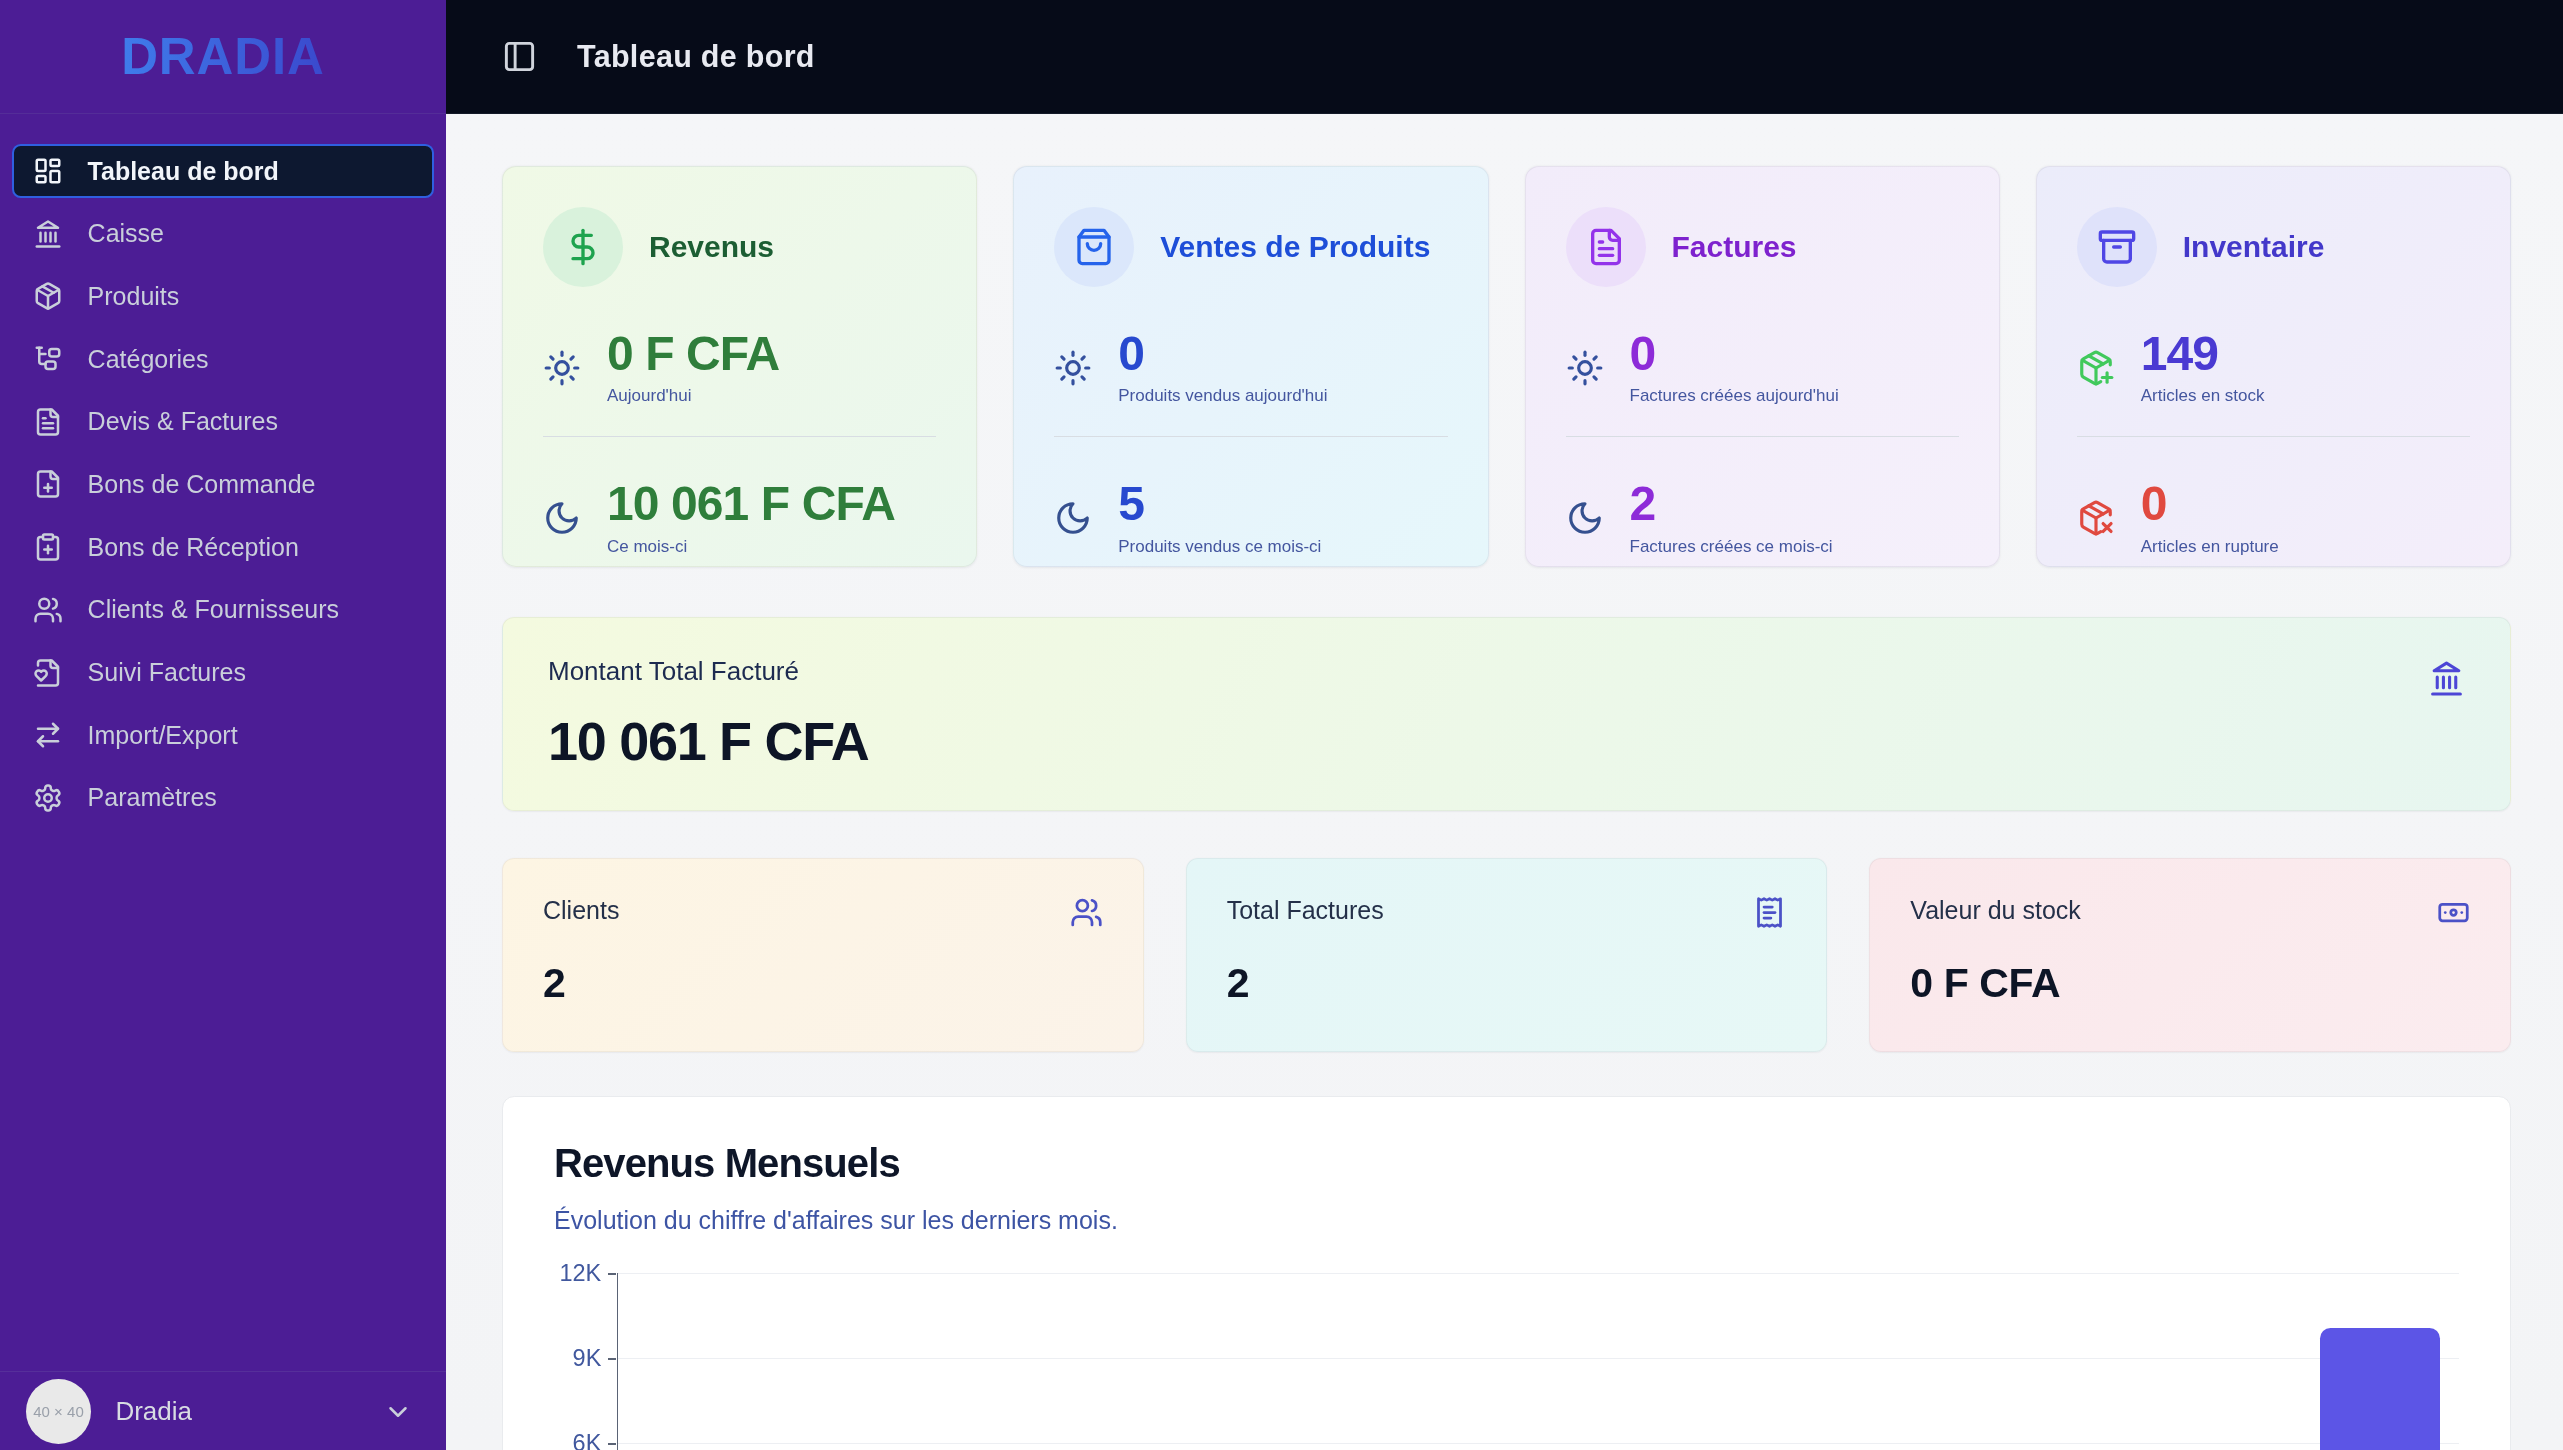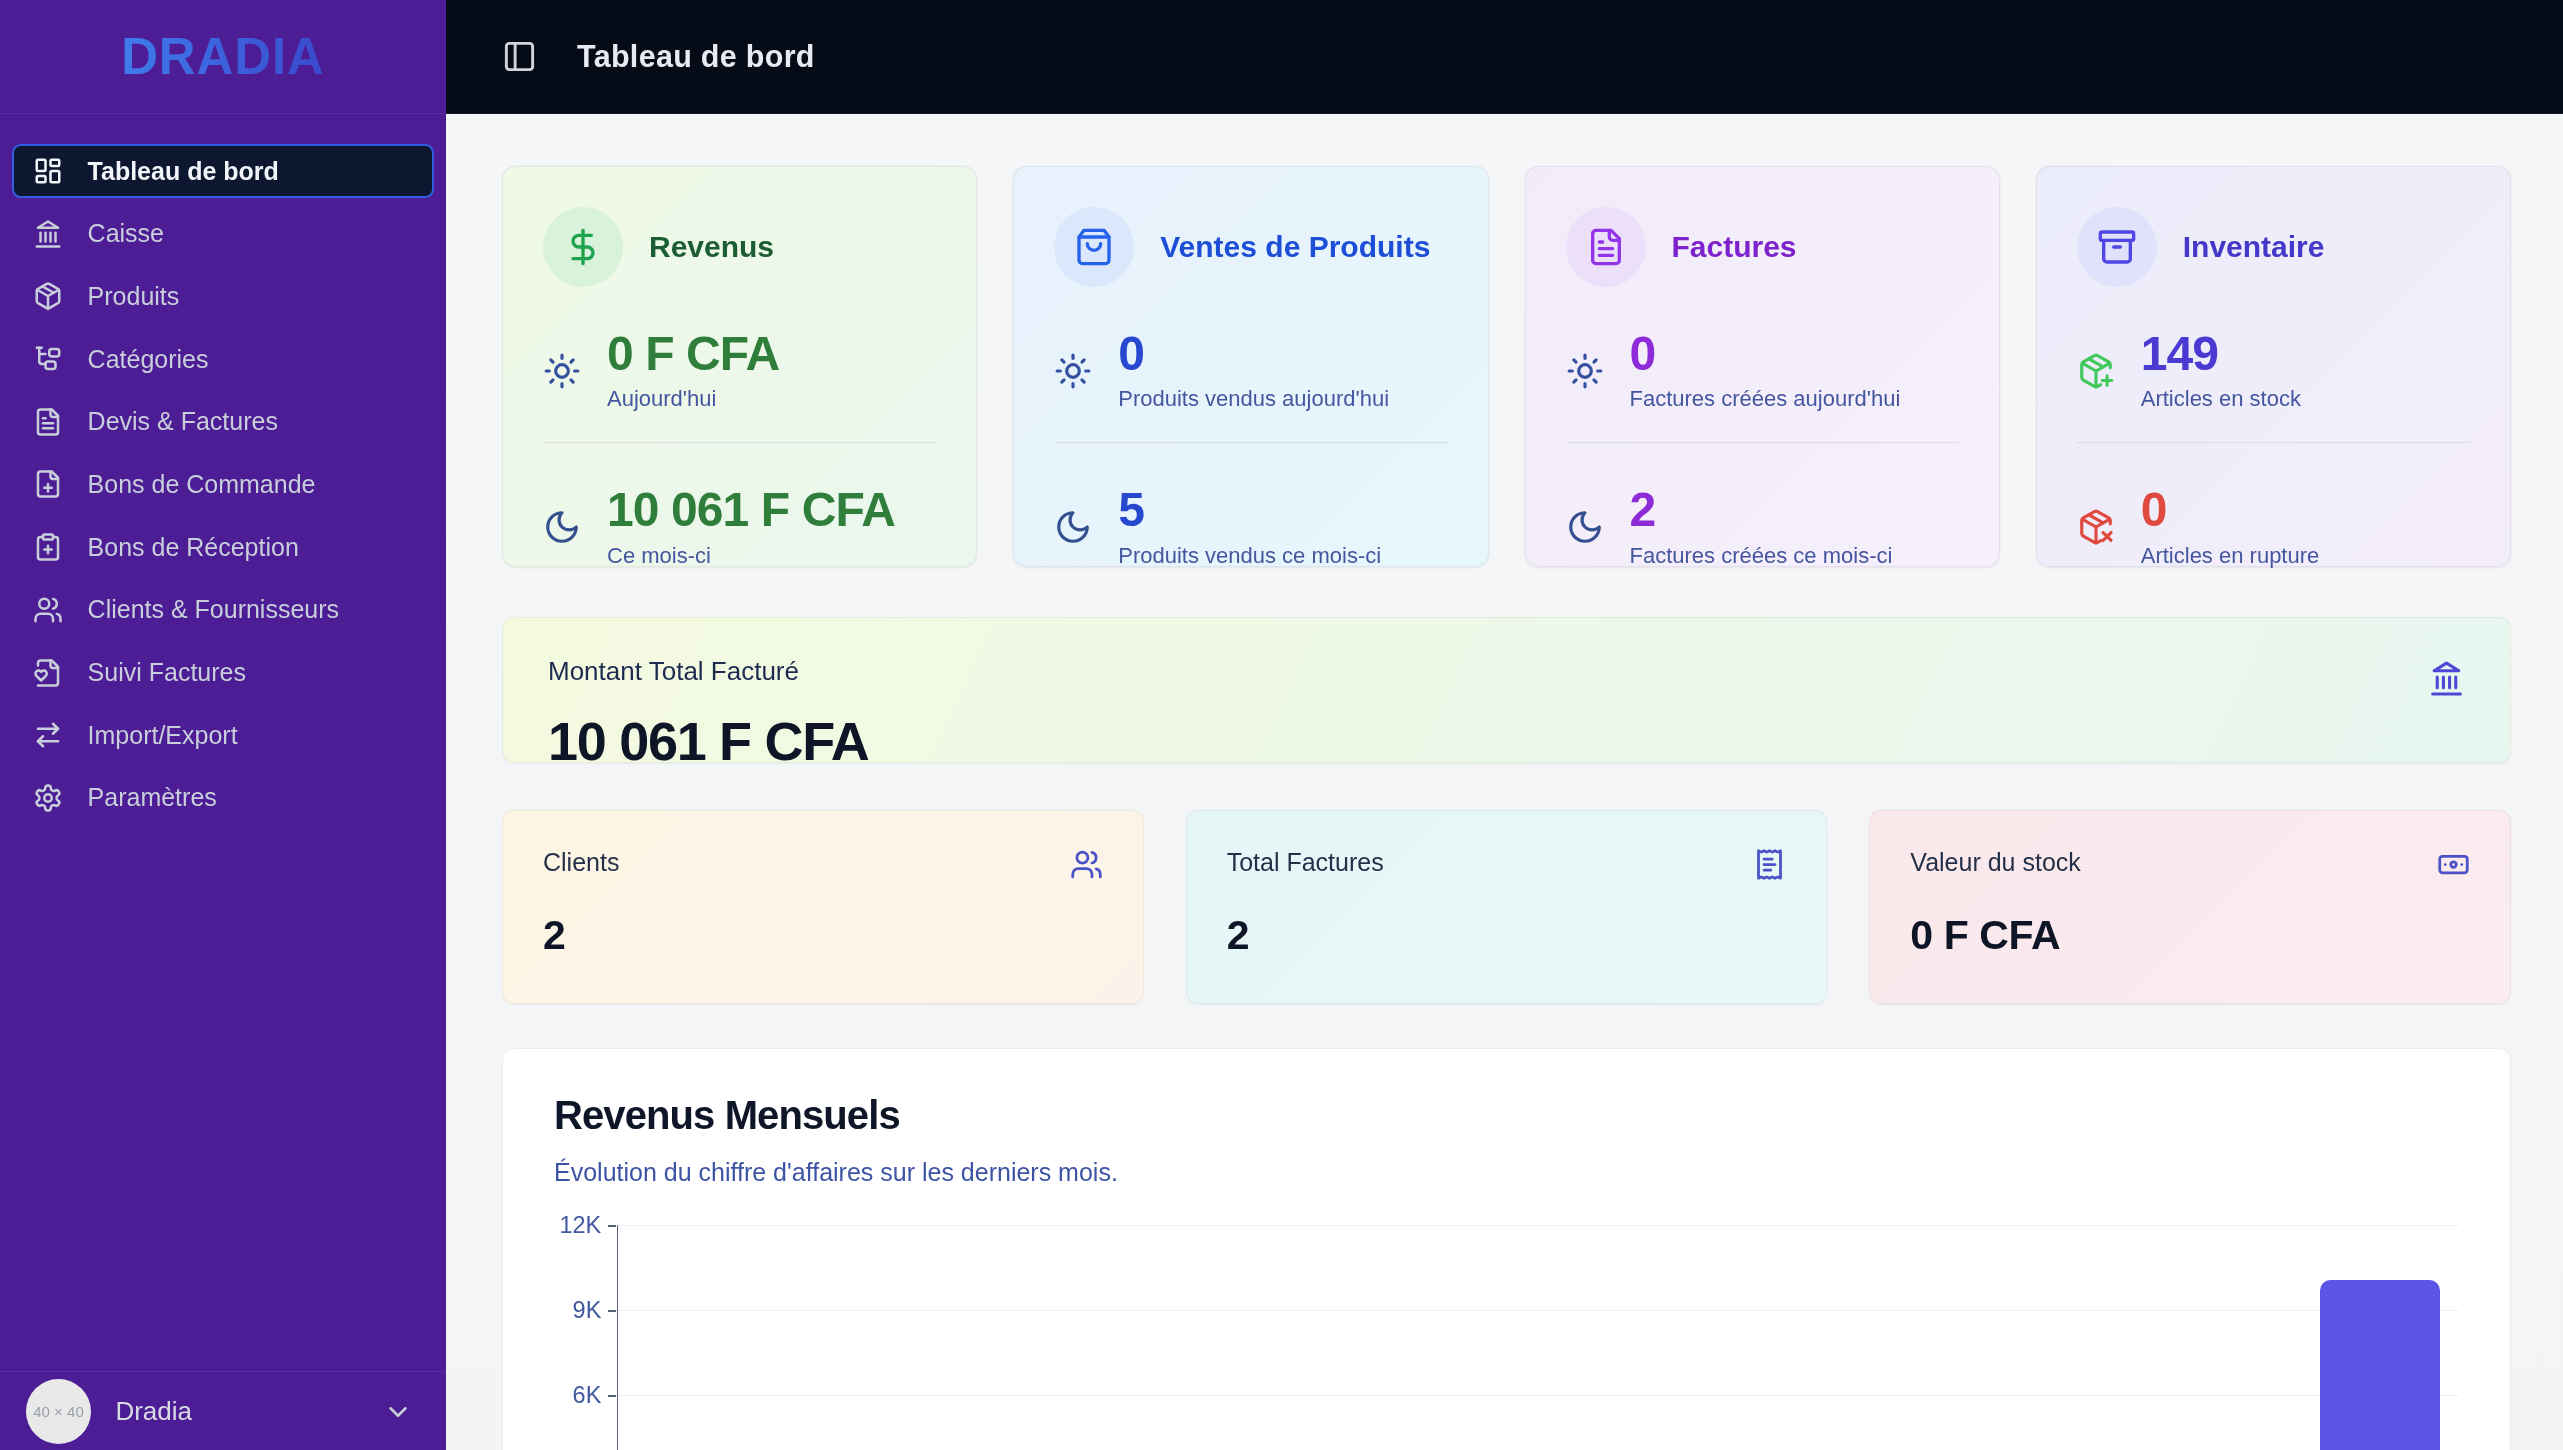--- a/index.html
+++ b/index.html
@@ -97,26 +97,26 @@
   .sun   { color:#34509e; }
   .moon  { color:#35508f; }
   .pkg-plus { color:#41c95c; }
   .pkg-x    { color:#e0493f; }
   .srow-value { font-size:48px; font-weight:700; letter-spacing:-0.9px; line-height:1.05; }
   .c1 .srow-value { color:#2f7e3b; }
   .c2 .srow-value { color:#2749cf; }
   .c3 .srow-value { color:#8d2bd8; }
   .c4 .v-stock    { color:#4a3ad2; }
   .c4 .v-rupture  { color:#e0493f; }
-  .srow-label { font-size:22px; color:#44569f; margin-top:7px; font-weight:500; }
+  .srow-label { font-size:17px; color:#44569f; margin-top:7px; font-weight:500; }
   .sdivider { height:0.9px; background:#d8dde3; margin:30px 0 0 0; }
 
   
   .banner {
-    margin-top:50px; height:146px; border-radius:12.2px; position:relative;
+    margin-top:50px; height:194px; border-radius:12.2px; position:relative;
     background:linear-gradient(115deg,#f4fadf 0%,#ecf8e9 55%,#e7f6f0 100%);
     border:0.9px solid rgba(15,23,42,.05); box-shadow:0 0.9px 1.7px rgba(16,24,40,.05);
     padding:38px 45px;
   }
   .banner-title { font-size:26px; font-weight:500; color:#1d2b50; }
   .banner-value { font-size:54px; font-weight:800; color:#0d1526; letter-spacing:-1.3px; margin-top:23px; }
   .banner-icon { position:absolute; right:45px; top:42px; width:37px; height:37px; color:#4d46d6; }
 
   
   .summary-grid { display:grid; grid-template-columns:repeat(3,1fr); gap:42px; margin-top:47px; }

